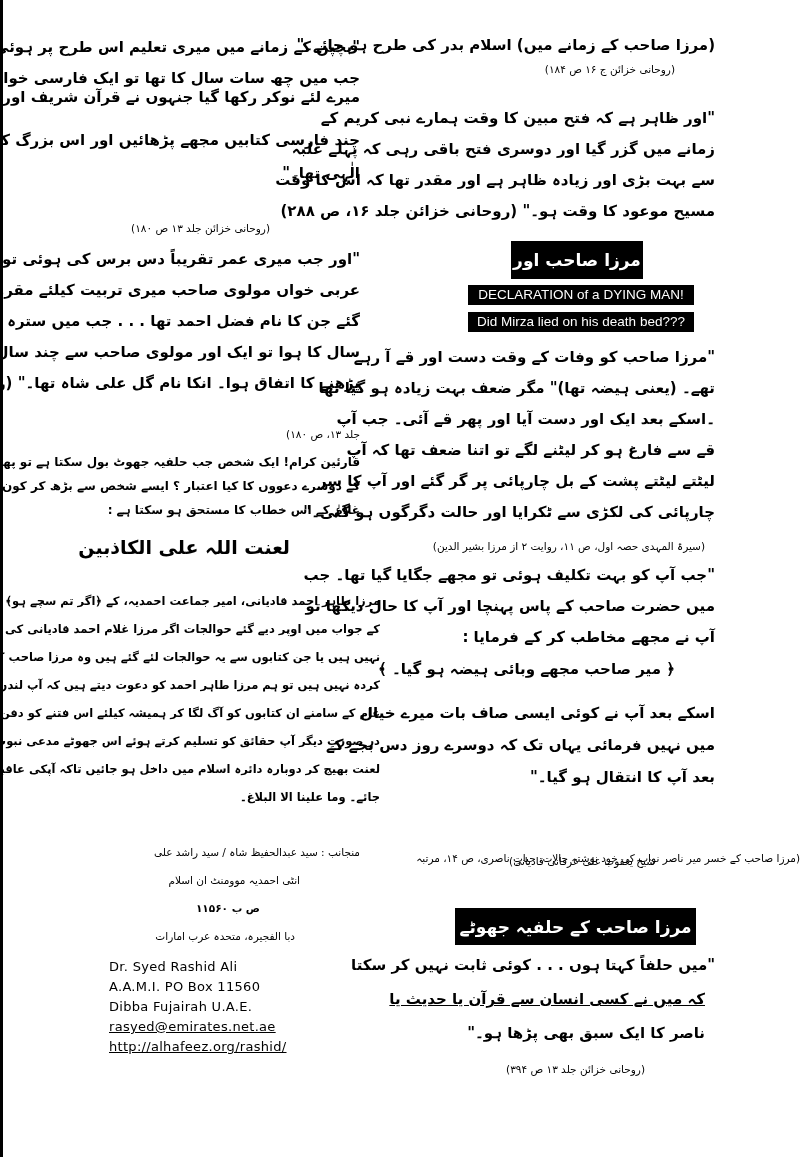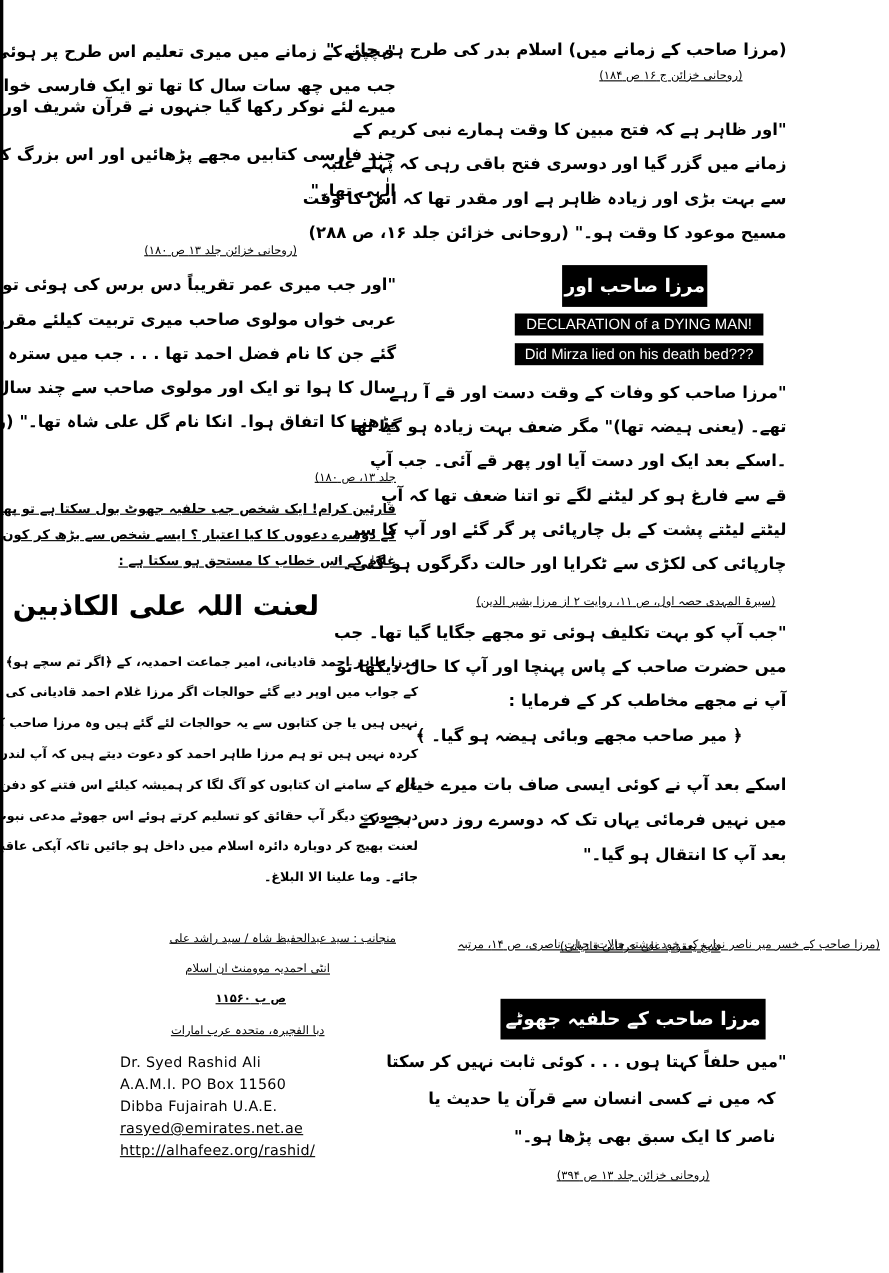--- a/index.html
+++ b/index.html
@@ -4,25 +4,25 @@
 <style>
   html, body { margin: 0; padding: 0; background: #ffffff; }
   body { width: 808px; height: 1157px; position: relative; overflow: hidden; font-family: "DejaVu Sans", sans-serif; color: #000; }
   .left-edge { position: absolute; left: 0; top: 0; width: 3px; height: 1157px; background: #000; }
   .col { position: absolute; top: 0; }
   .col-right { left: 425px; width: 290px; }
   .col-left { left: 60px; width: 300px; }
   .u { direction: rtl; text-align: right; font-family: "DejaVu Sans", sans-serif; }
   .line { position: absolute; white-space: nowrap; }
   .body-line { font-size: 15px; font-weight: bold; }
-  .cite { font-size: 10.5px; text-decoration: underline; }
+  .cite { font-size: 10.5px; }
   .banner { position: absolute; background: #000; color: #fff; }
   .banner-urdu { font-size: 17px; font-weight: bold; text-align: center; direction: rtl; line-height: 38px; }
   .banner-en { font-family: "Liberation Sans", sans-serif; font-size: 13.5px; text-align: center; line-height: 20px; }
-  .big { font-size: 25px; font-weight: bold; }
+  .big { font-size: 19px; font-weight: bold; }
   .contact { position: absolute; left: 109px; font-family: "DejaVu Sans", sans-serif; font-size: 13px; line-height: 19px; letter-spacing: 0.3px; }
   .contact .link { text-decoration: underline; }
 </style>
 </head>
 <body>
 
 <div class="left-edge"></div>
 
 <div class="col col-right">
   <div class="line u body-line" style="top:36px;right:0;">(مرزا صاحب کے زمانے میں) اسلام بدر کی طرح ہو جائے۔"</div>
@@ -52,21 +52,21 @@
 
   <div class="line u body-line" style="top:704px;right:0;">اسکے بعد آپ نے کوئی ایسی صاف بات میرے خیال</div>
   <div class="line u body-line" style="top:736px;right:0;">میں نہیں فرمائی یہاں تک کہ دوسرے روز دس بجے کے</div>
   <div class="line u body-line" style="top:768px;right:0;">بعد آپ کا انتقال ہو گیا۔"</div>
   <div class="line u cite" style="top:831px;right:-85px;margin-top:21px;">(مرزا صاحب کے خسر میر ناصر نواب کی خود نوشتہ حالات، حیاتِ ناصری، ص ۱۴، مرتبہ</div>
   <div class="line u cite" style="top:855px;right:60px;">شیخ یعقوب علی عرفانی قادیانی)</div>
 
   <div class="banner banner-urdu" style="top:908px;left:30px;width:241px;height:37px;">مرزا صاحب کے حلفیہ جھوٹے دعوے</div>
 
   <div class="line u body-line" style="top:956px;right:0;">"میں حلفاً کہتا ہوں . . . کوئی ثابت نہیں کر سکتا</div>
-  <div class="line u body-line" style="top:990px;right:10px;">کہ میں نے کسی انسان سے قرآن یا حدیث یا</div>
+  <div class="line u body-line" style="top:990px;right:10px;text-decoration:underline;">کہ میں نے کسی انسان سے قرآن یا حدیث یا</div>
   <div class="line u body-line" style="top:1024px;right:10px;">ناصر کا ایک سبق بھی پڑھا ہو۔"</div>
   <div class="line u cite" style="top:1063px;right:70px;">(روحانی خزائن جلد ۱۳ ص ۳۹۴)</div>
 </div>
 
 <div class="col col-left">
   <div class="line u body-line" style="top:38px;right:0;">"بچپن کے زمانے میں میری تعلیم اس طرح پر ہوئی کہ</div>
   <div class="line u body-line" style="top:69px;right:0;">جب میں چھ سات سال کا تھا تو ایک فارسی خواں معلم</div>
   <div class="line u body-line" style="top:88px;right:0;margin-left:39px;">میرے لئے نوکر رکھا گیا جنہوں نے قرآن شریف اور</div>
   <div class="line u body-line" style="top:131px;right:0;">چند فارسی کتابیں مجھے پڑھائیں اور اس بزرگ کا نام فضل</div>
   <div class="line u body-line" style="top:164px;right:0;">الٰہی تھا۔"</div>

